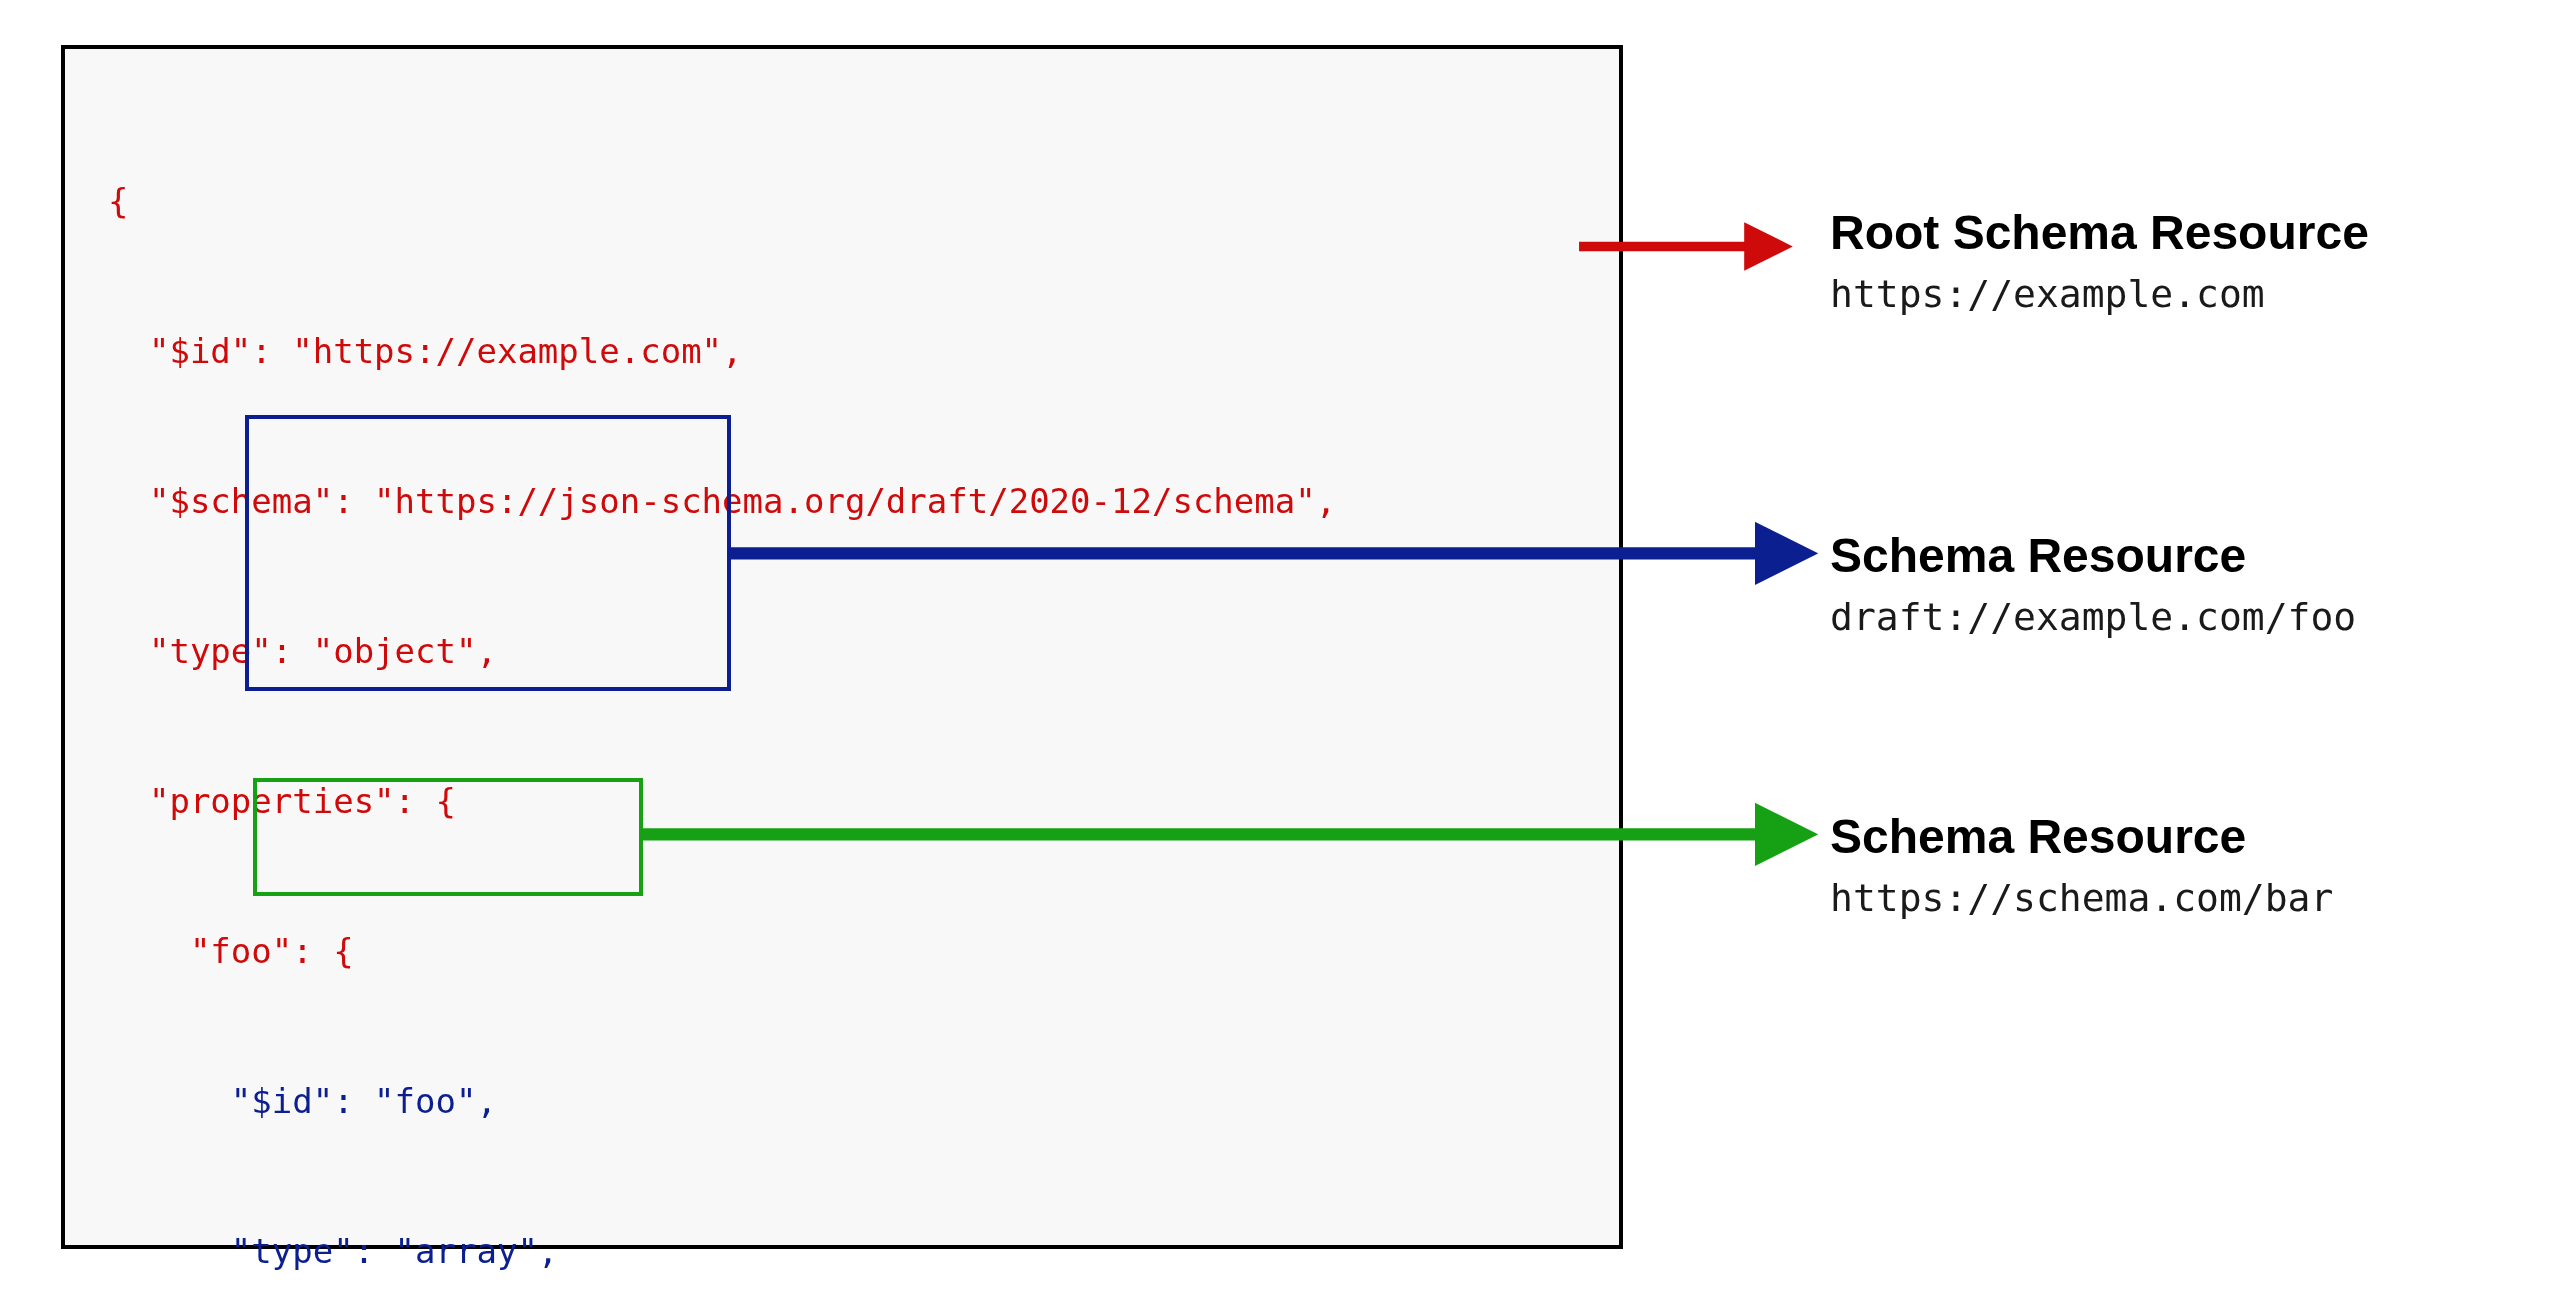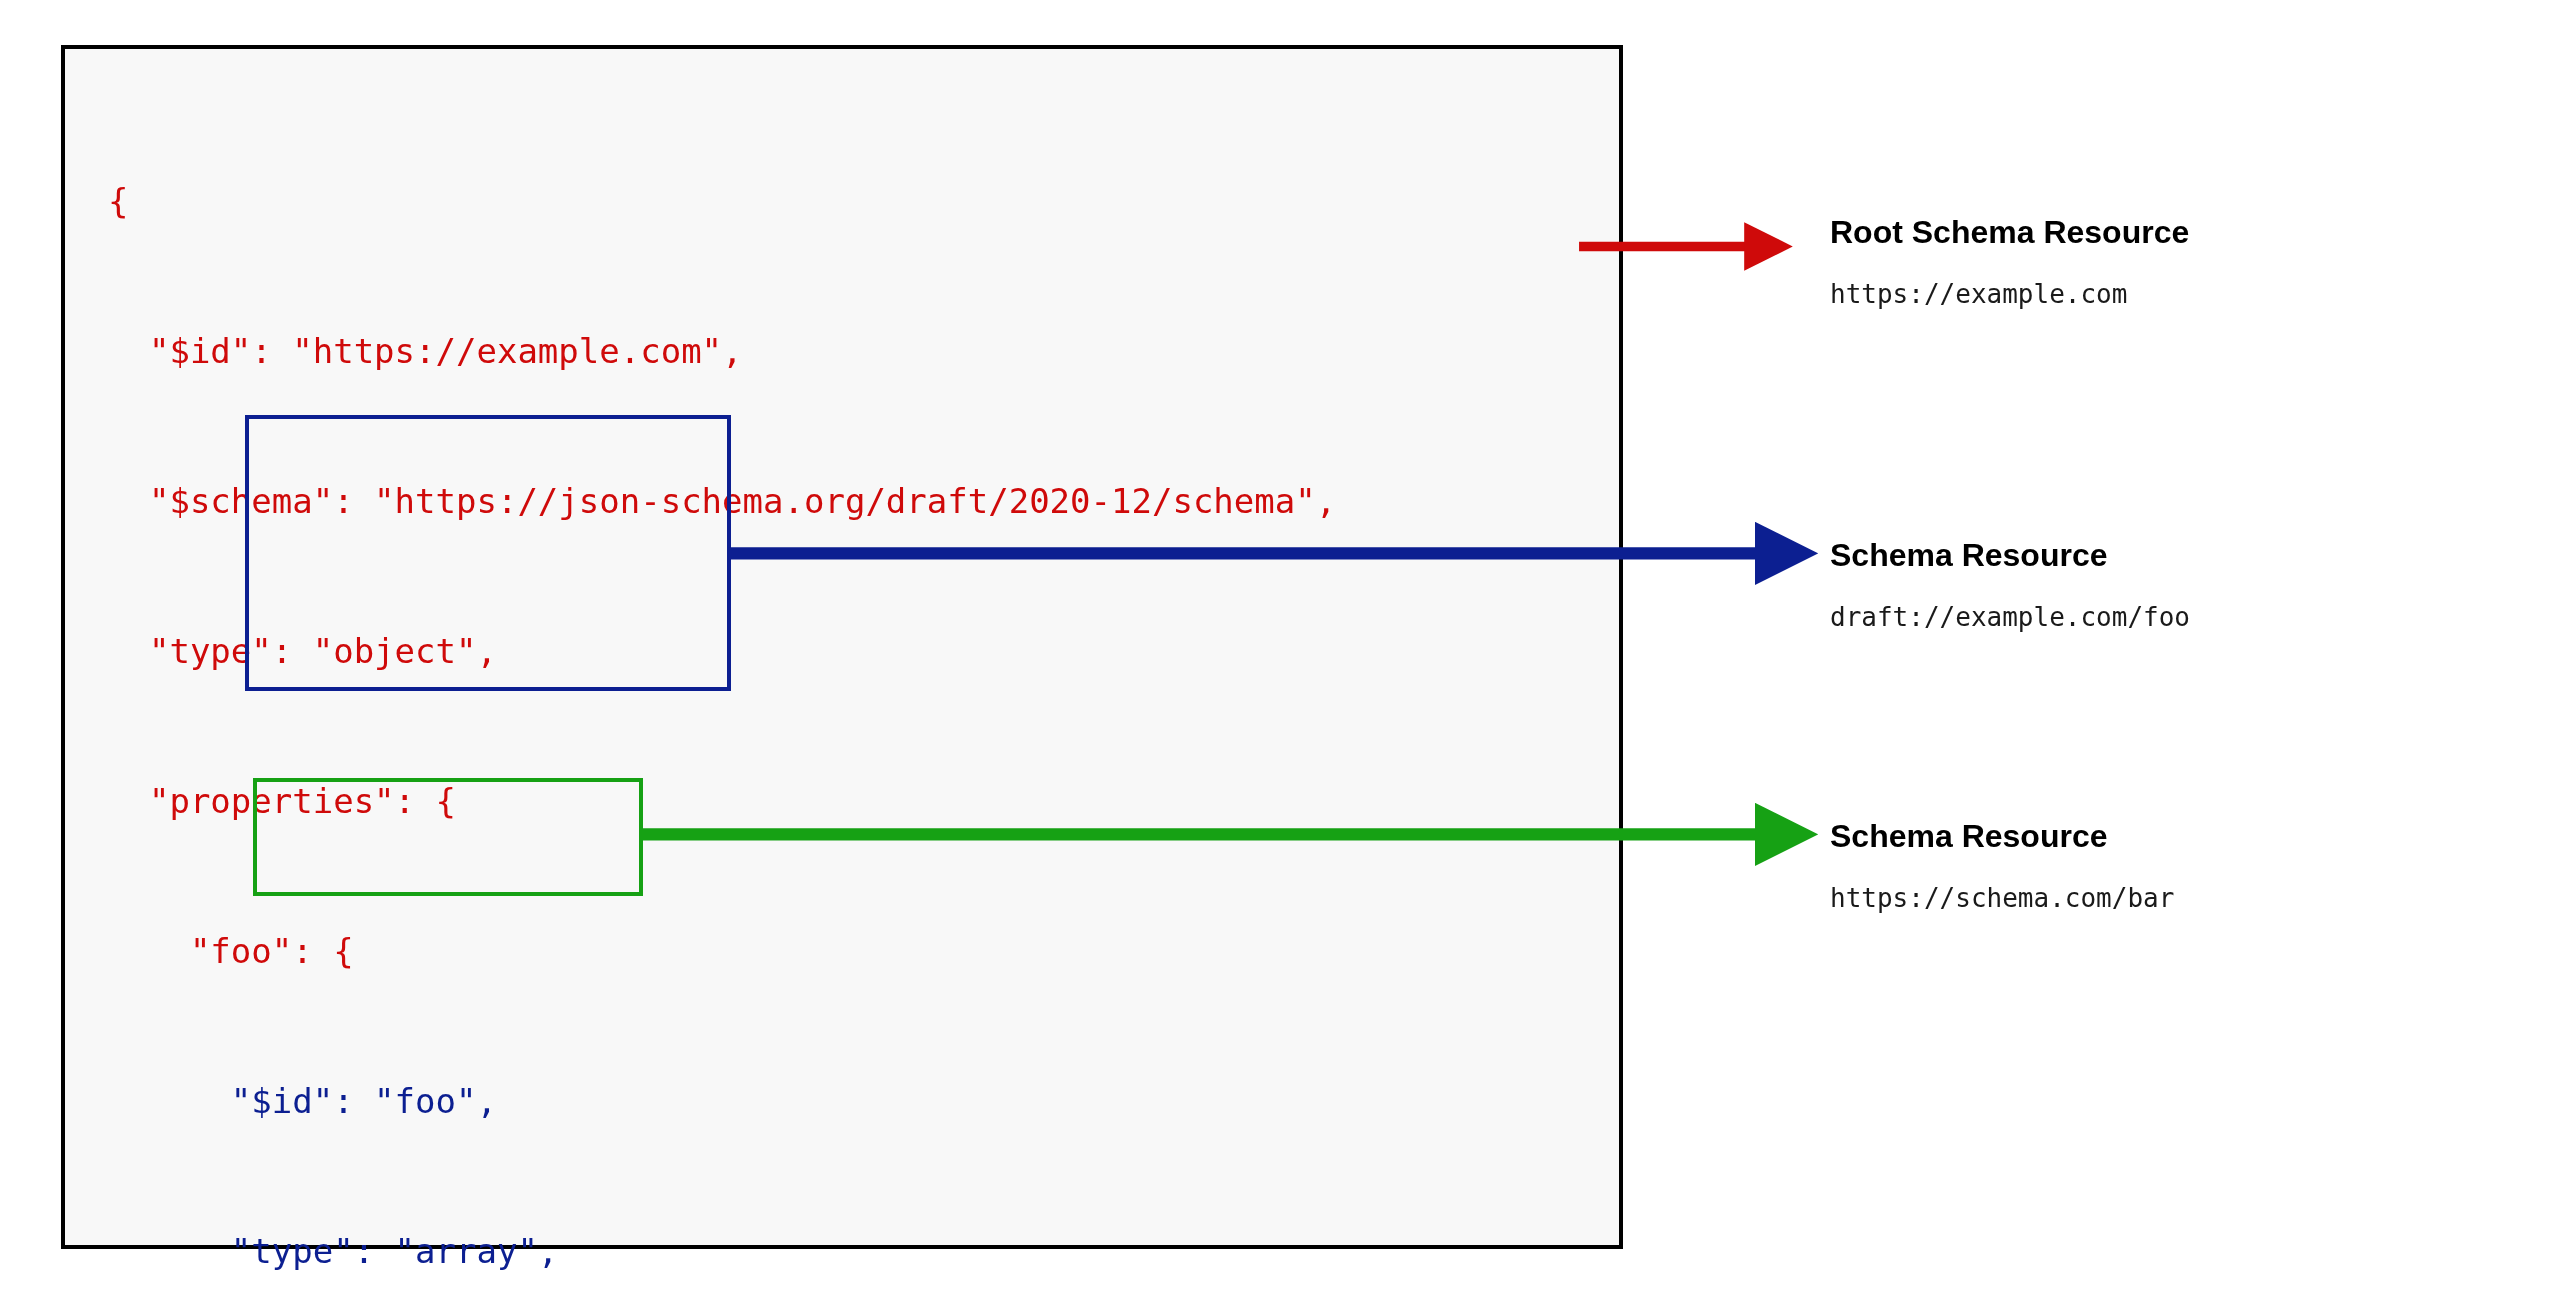--- a/index.html
+++ b/index.html
@@ -87,28 +87,28 @@
   }
 
   
   .label-group {
     position: absolute;
     left: 1830px;
   }
   .label-title {
     font-family: "Liberation Sans", sans-serif;
     font-weight: bold;
-    font-size: 32px;
+    font-size: 48px;
     line-height: 45px;
     color: #000000;
     white-space: nowrap;
   }
   .label-url {
     font-family: "DejaVu Sans Mono", "Liberation Mono", monospace;
-    font-size: 26px;
+    font-size: 38px;
     line-height: 40px;
     color: #1a1a1a;
     white-space: nowrap;
     margin-top: 18.7px;
   }
   .lg-root { top: 210px; }
   .lg-foo  { top: 533px; }
   .lg-bar  { top: 814px; }
 </style>
 </head>

